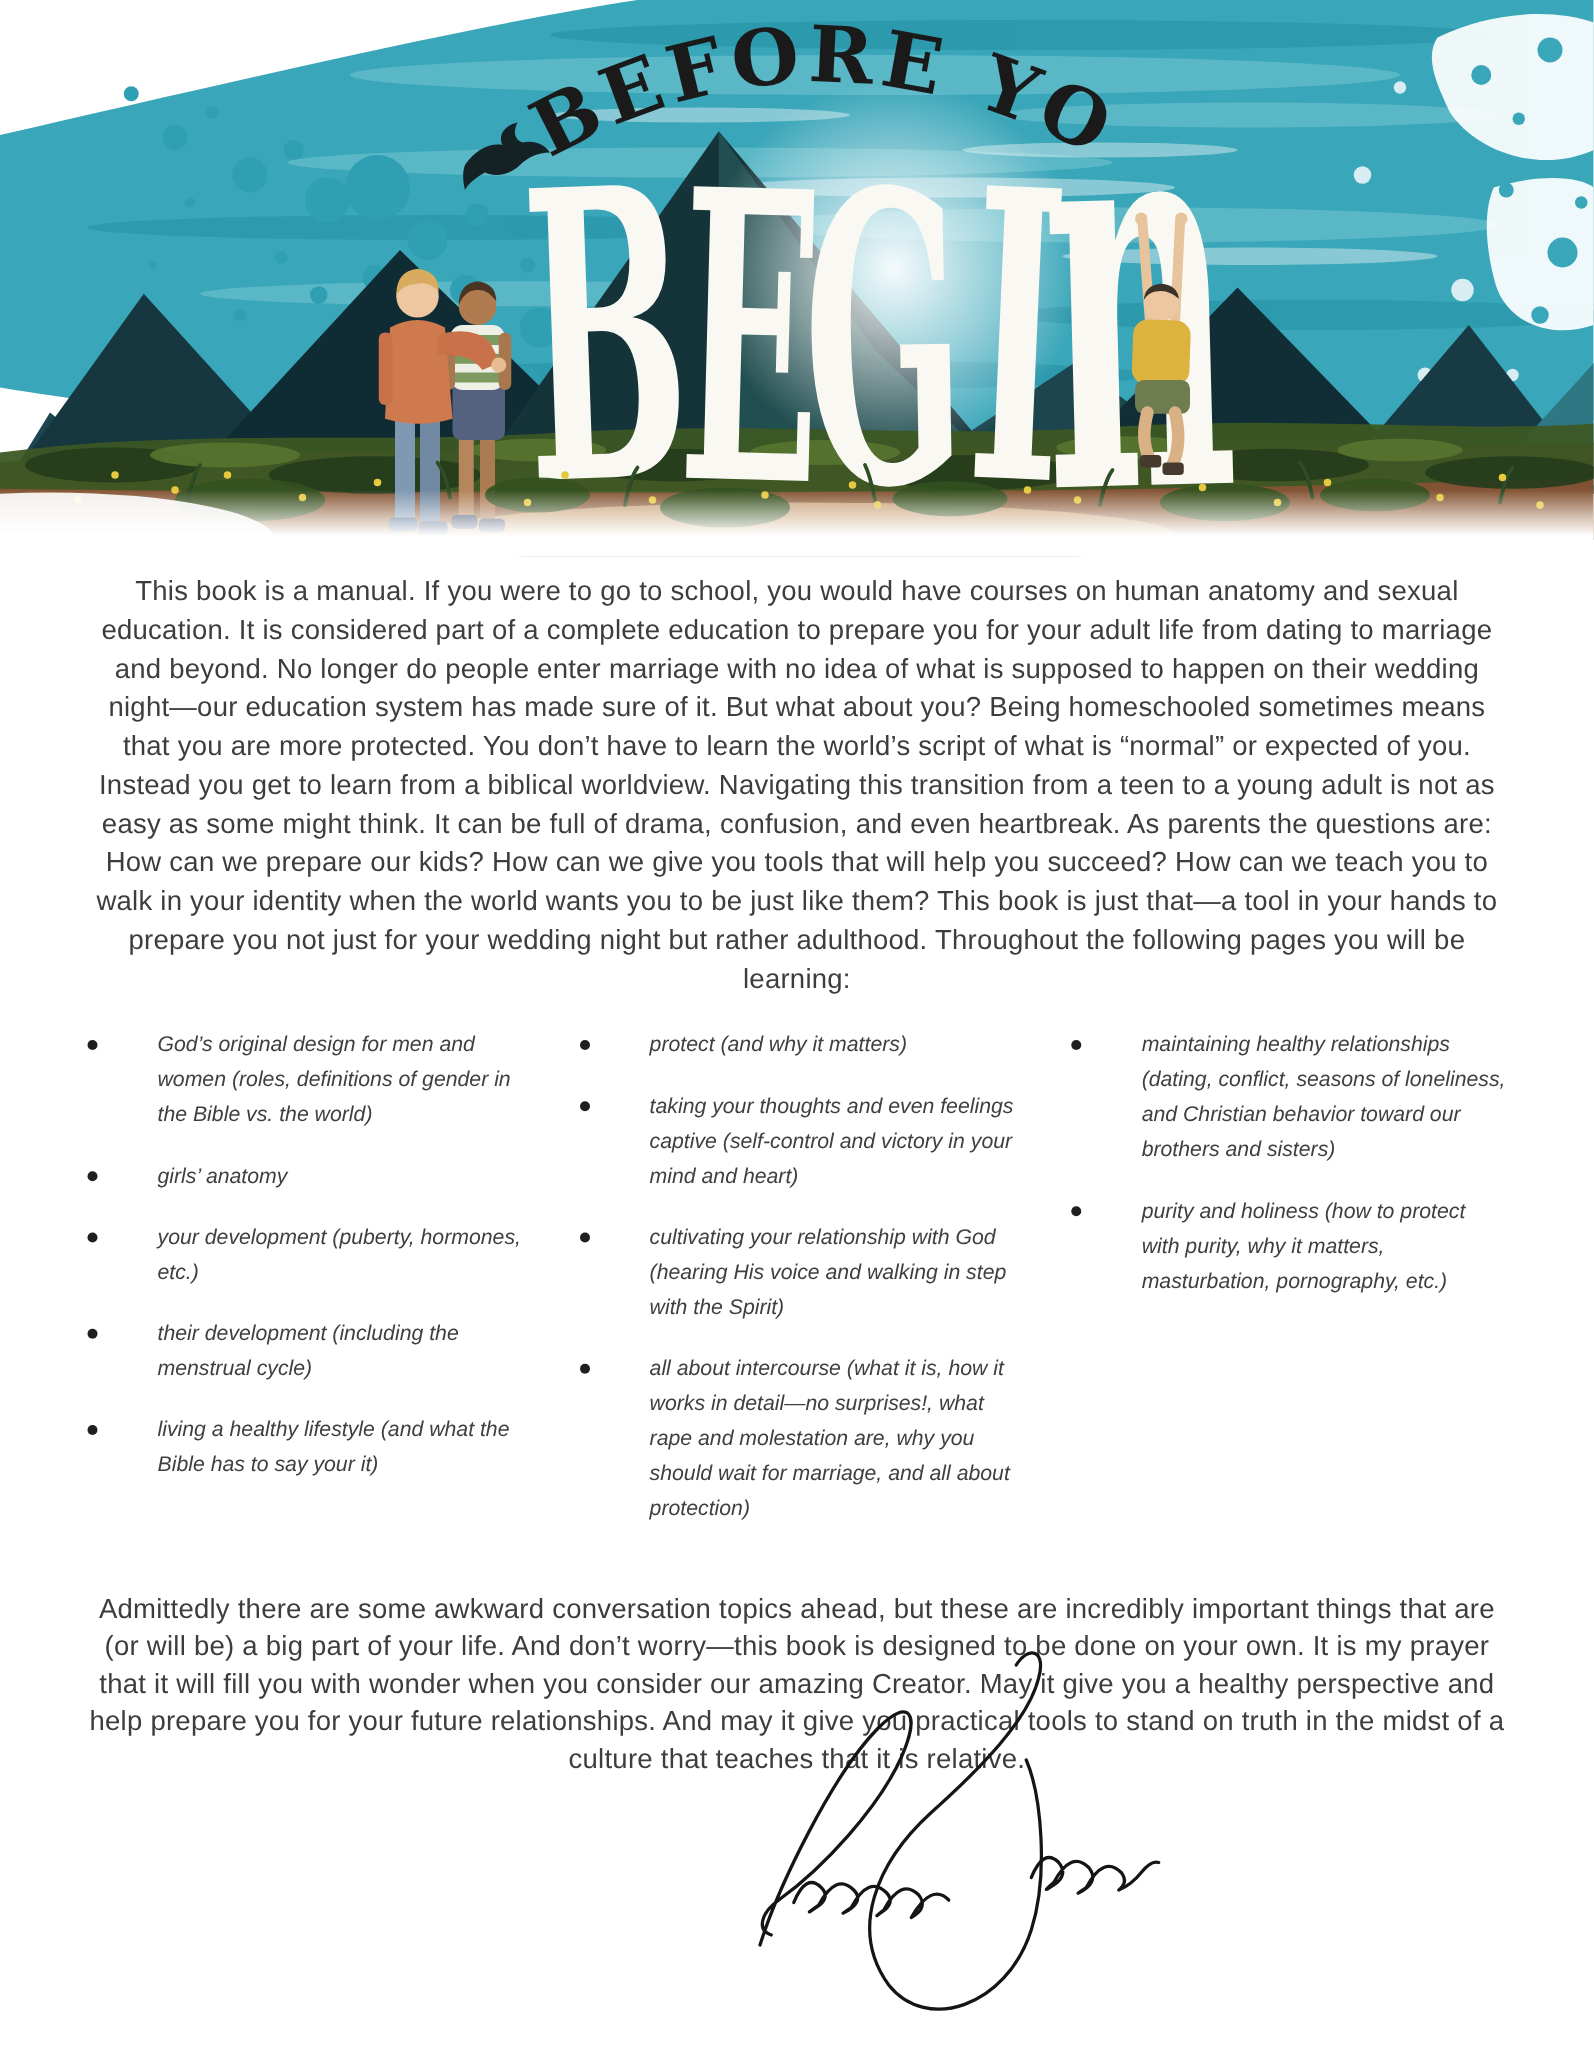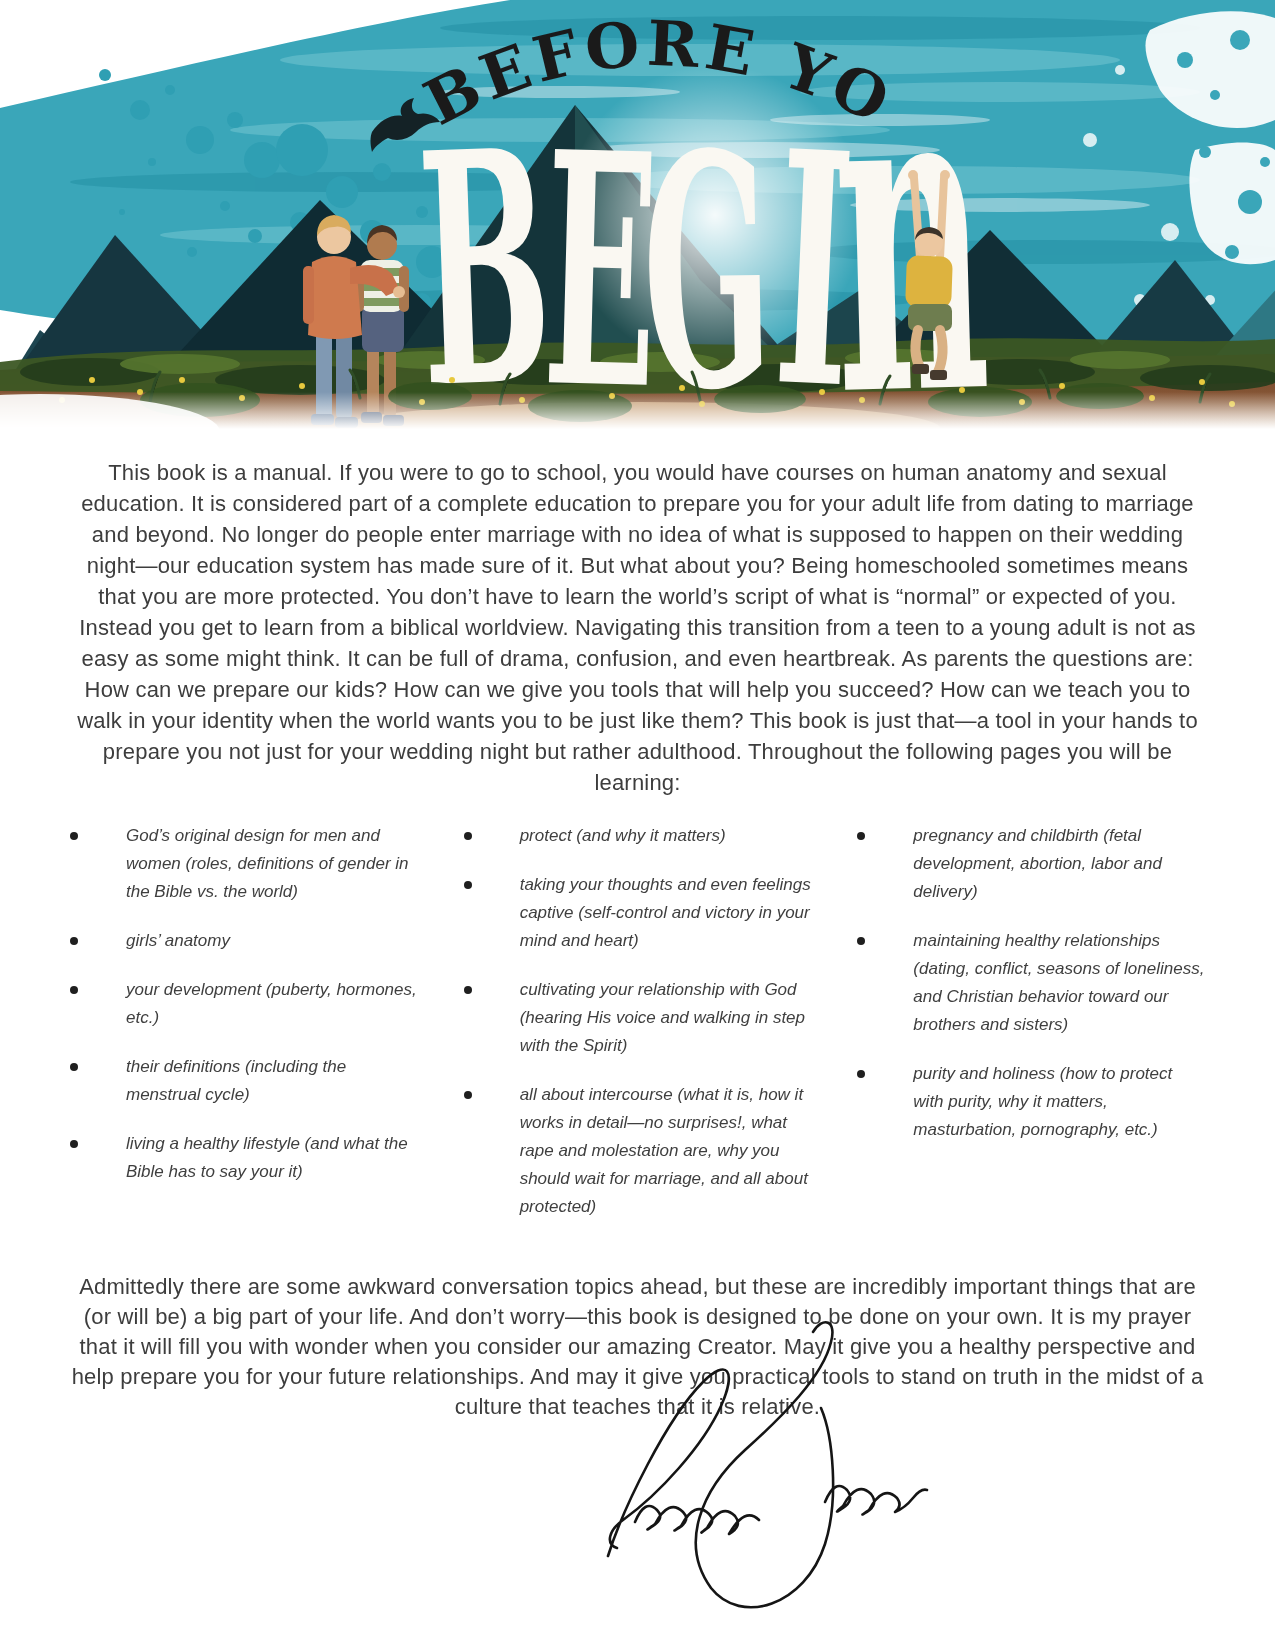--- a/index.html
+++ b/index.html
@@ -269,21 +269,21 @@
       <li>
           <span class="dot"></span>
           <span>girls’ anatomy</span>
         </li>
       <li>
           <span class="dot"></span>
           <span>your development (puberty, hormones, etc.)</span>
         </li>
       <li>
           <span class="dot"></span>
-          <span>their definitions (including the menstrual cycle)</span>
+          <span>their development (including the menstrual cycle)</span>
         </li>
       <li>
           <span class="dot"></span>
           <span>living a healthy lifestyle (and what the Bible has to say your it)</span>
         </li>
     </ul>
     <ul class="blist">
       <li>
           <span class="dot"></span>
           <span>protect (and why it matters)</span>
@@ -291,28 +291,24 @@
       <li>
           <span class="dot"></span>
           <span>taking your thoughts and even feelings captive (self-control and victory in your mind and heart)</span>
         </li>
       <li>
           <span class="dot"></span>
           <span>cultivating your relationship with God (hearing His voice and walking in step with the Spirit)</span>
         </li>
       <li>
           <span class="dot"></span>
-          <span>all about intercourse (what it is, how it works in detail—no surprises!, what rape and molestation are, why you should wait for marriage, and all about protected)</span>
+          <span>all about intercourse (what it is, how it works in detail—no surprises!, what rape and molestation are, why you should wait for marriage, and all about protection)</span>
         </li>
     </ul>
     <ul class="blist">
-      <li>
-          <span class="dot"></span>
-          <span>pregnancy and childbirth (fetal development, abortion, labor and delivery)</span>
-        </li>
       <li>
           <span class="dot"></span>
           <span>maintaining healthy relationships (dating, conflict, seasons of loneliness, and Christian behavior toward our brothers and sisters)</span>
         </li>
       <li>
           <span class="dot"></span>
           <span>purity and holiness (how to protect with purity, why it matters, masturbation, pornography, etc.)</span>
         </li>
     </ul>
   </div>

